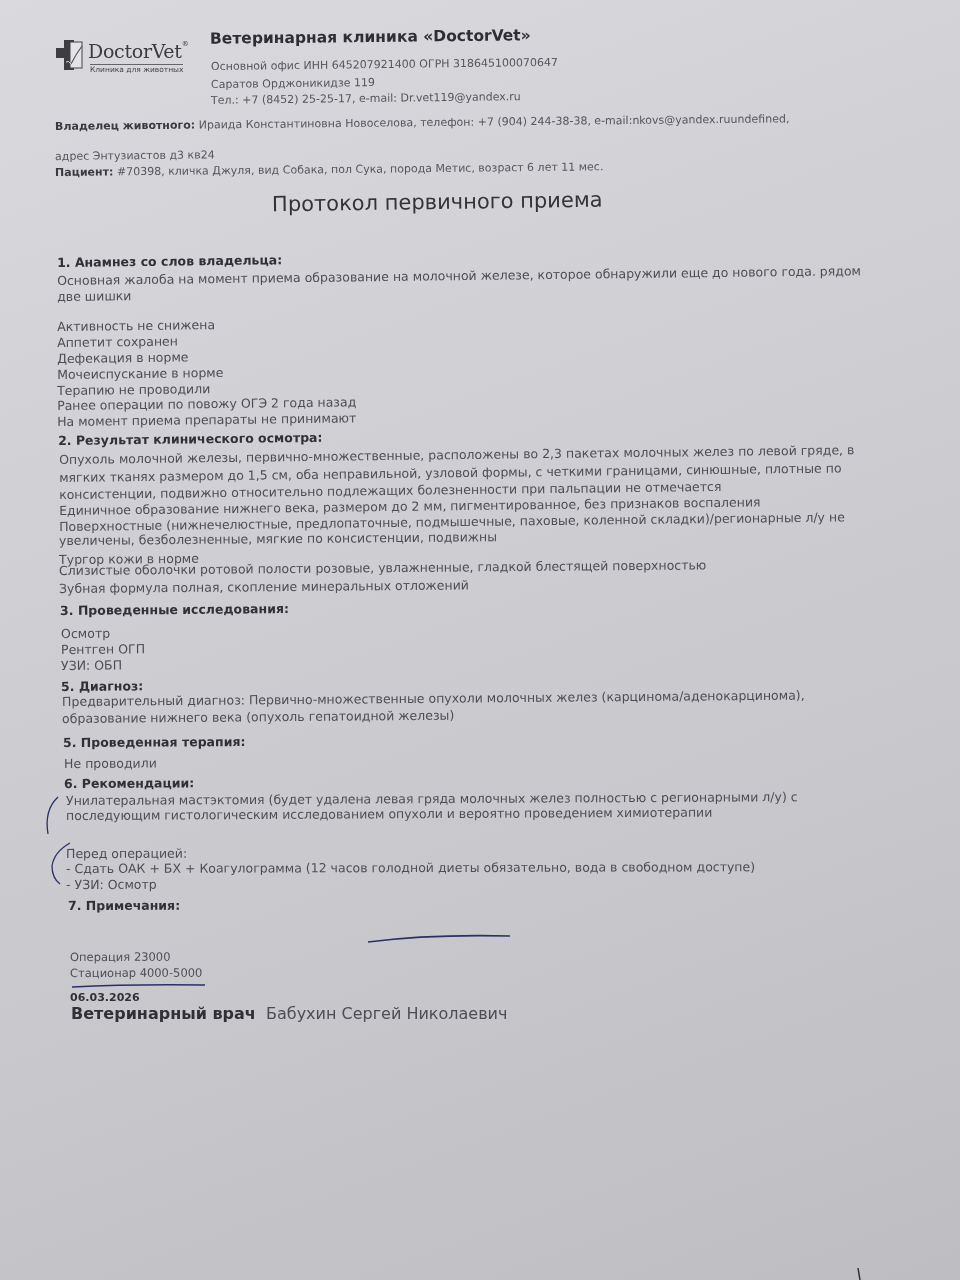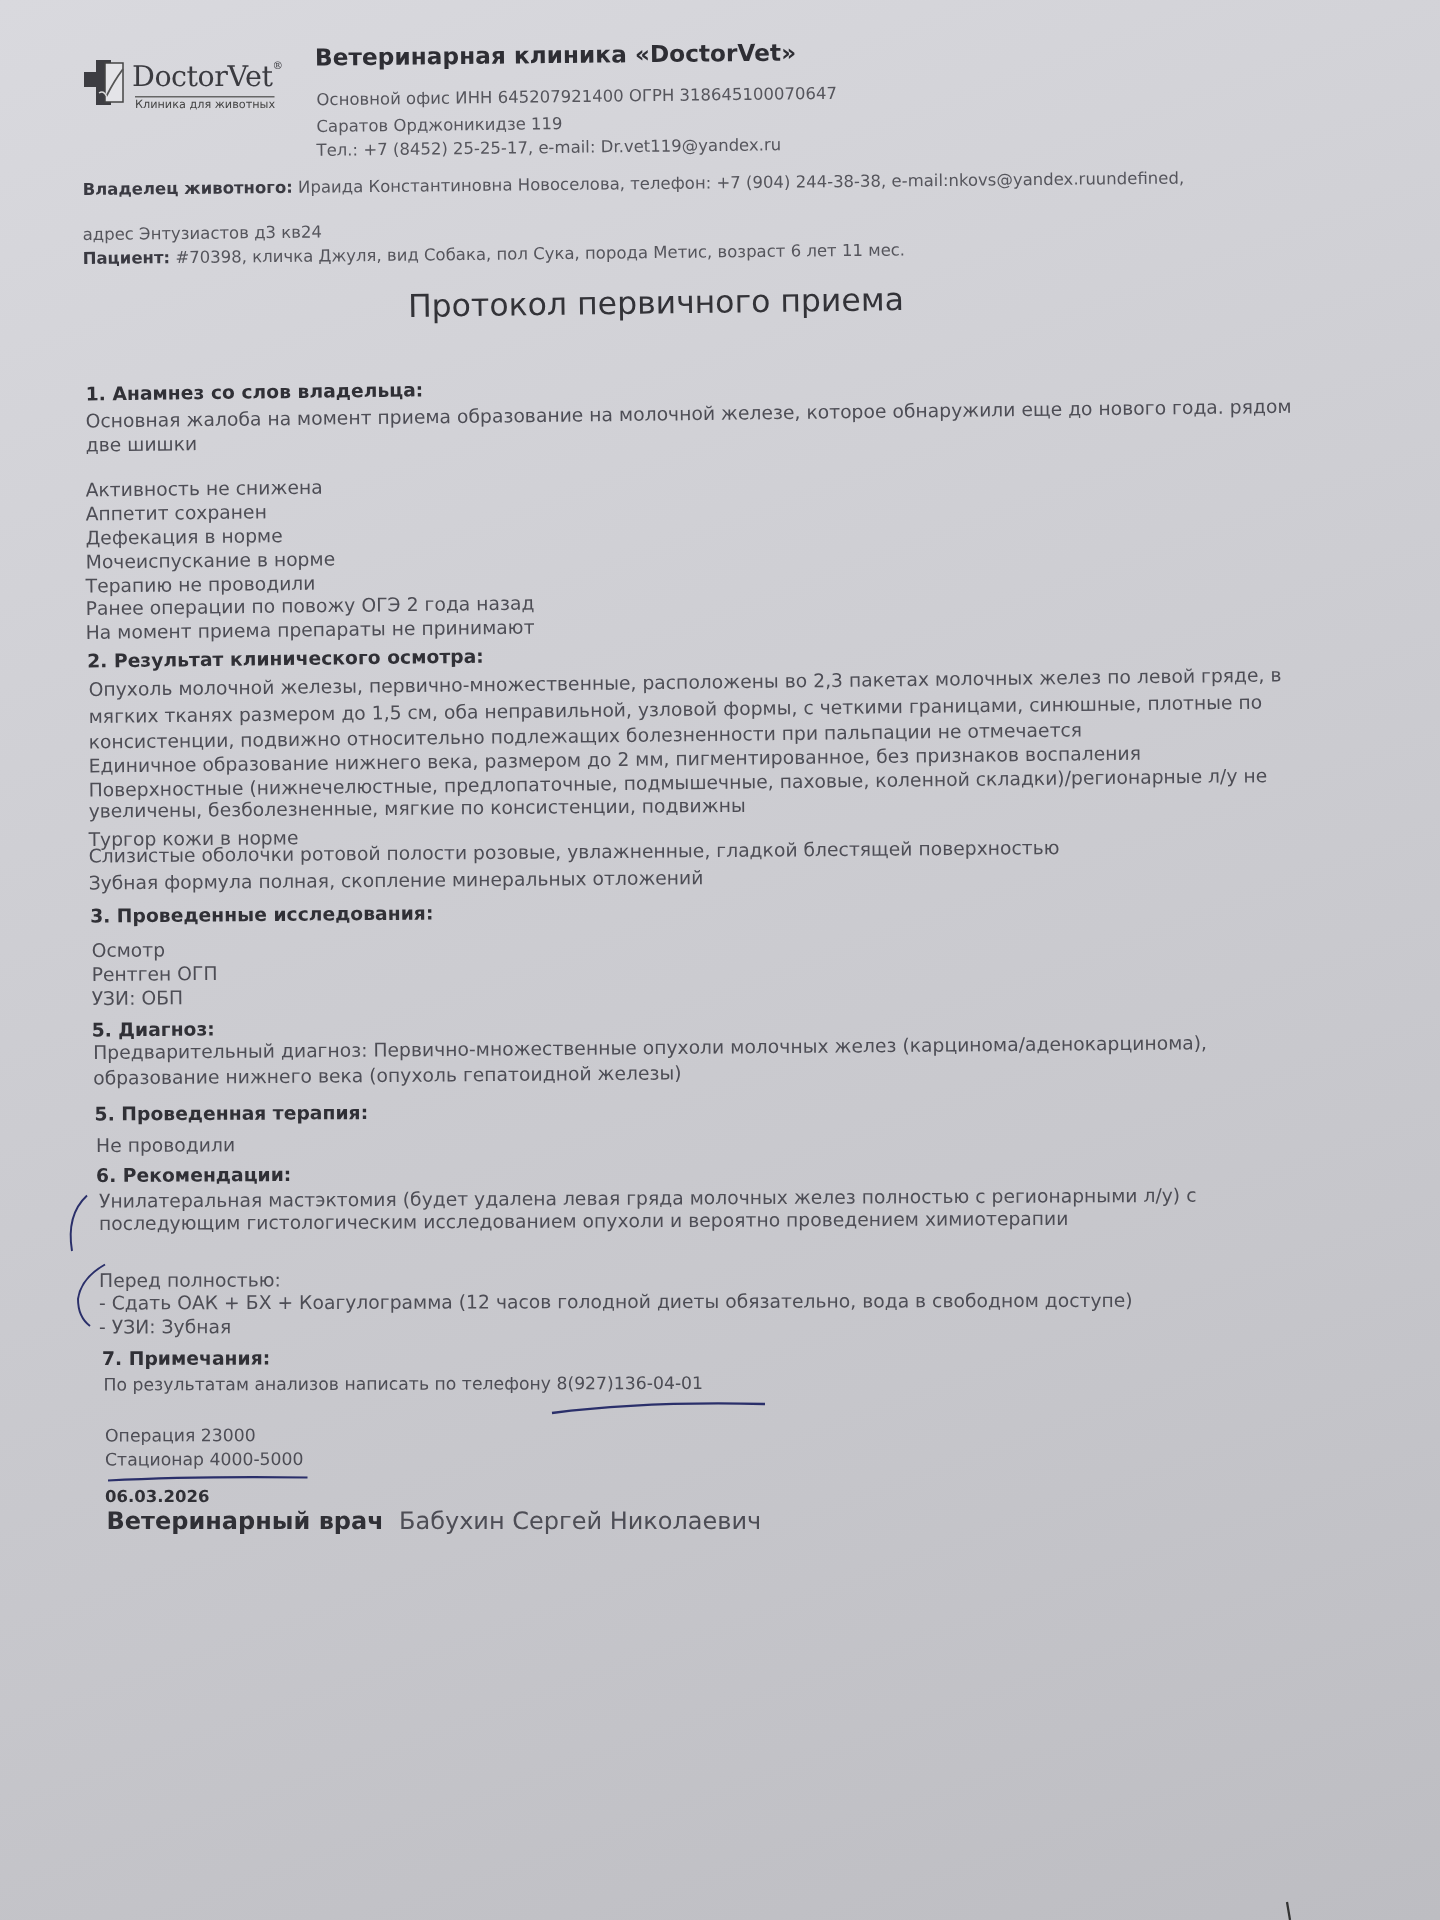--- a/index.html
+++ b/index.html
@@ -96,26 +96,25 @@
   <div class="abs sec rot2" style="left:61px; top:679px;">5. Диагноз:</div>
   <div class="abs txt rot2" style="left:62px; top:694px;">Предварительный диагноз: Первично-множественные опухоли молочных желез (карцинома/аденокарцинома),</div>
   <div class="abs txt rot2" style="left:62px; top:711px;">образование нижнего века (опухоль гепатоидной железы)</div>
 
   <div class="abs sec rot3" style="left:63px; top:735px;">5. Проведенная терапия:</div>
   <div class="abs txt rot3" style="left:64px; top:756px;">Не проводили</div>
 
   <div class="abs sec rot3" style="left:64px; top:776px;">6. Рекомендации:</div>
   <div class="abs txt rot3" style="left:66px; top:793px;">Унилатеральная мастэктомия (будет удалена левая гряда молочных желез полностью с регионарными л/у) с</div>
   <div class="abs txt rot3" style="left:66px; top:808px;">последующим гистологическим исследованием опухоли и вероятно проведением химиотерапии</div>
-  <div class="abs txt rot0" style="left:66px; top:846px;">Перед полностью:</div>
+  <div class="abs txt rot0" style="left:66px; top:846px;">Перед операцией:</div>
   <div class="abs txt rot0" style="left:66px; top:861px;">- Сдать ОАК + БХ + Коагулограмма (12 часов голодной диеты обязательно, вода в свободном доступе)</div>
-  <div class="abs txt rot0" style="left:66px; top:877px;">- УЗИ: Зубная</div>
+  <div class="abs txt rot0" style="left:66px; top:877px;">- УЗИ: Осмотр</div>
 
   <div class="abs sec rot0" style="left:68px; top:898px;">7. Примечания:</div>
-  <div class="abs txt rot0" style="left:69px; top:916px; font-size:11.5px;">По результатам анализов написать по телефону 8(927)136-04-01</div>
   <div class="abs txt rot0" style="left:70px; top:950px; font-size:11.5px;">Операция 23000</div>
   <div class="abs txt rot0" style="left:70px; top:966px; font-size:11.5px;">Стационар 4000-5000</div>
 
   <div class="abs sec" style="left:70px; top:991px; font-size:11px;">06.03.2026</div>
   <div class="abs txt" style="left:71px; top:1006px; font-size:16px;">
     <b style="color:#303036;">Ветеринарный врач</b>&nbsp;
     <span>Бабухин Сергей Николаевич</span>
   </div>
 
   <svg class="pen" style="left:0; top:0;" width="960" height="1280">

